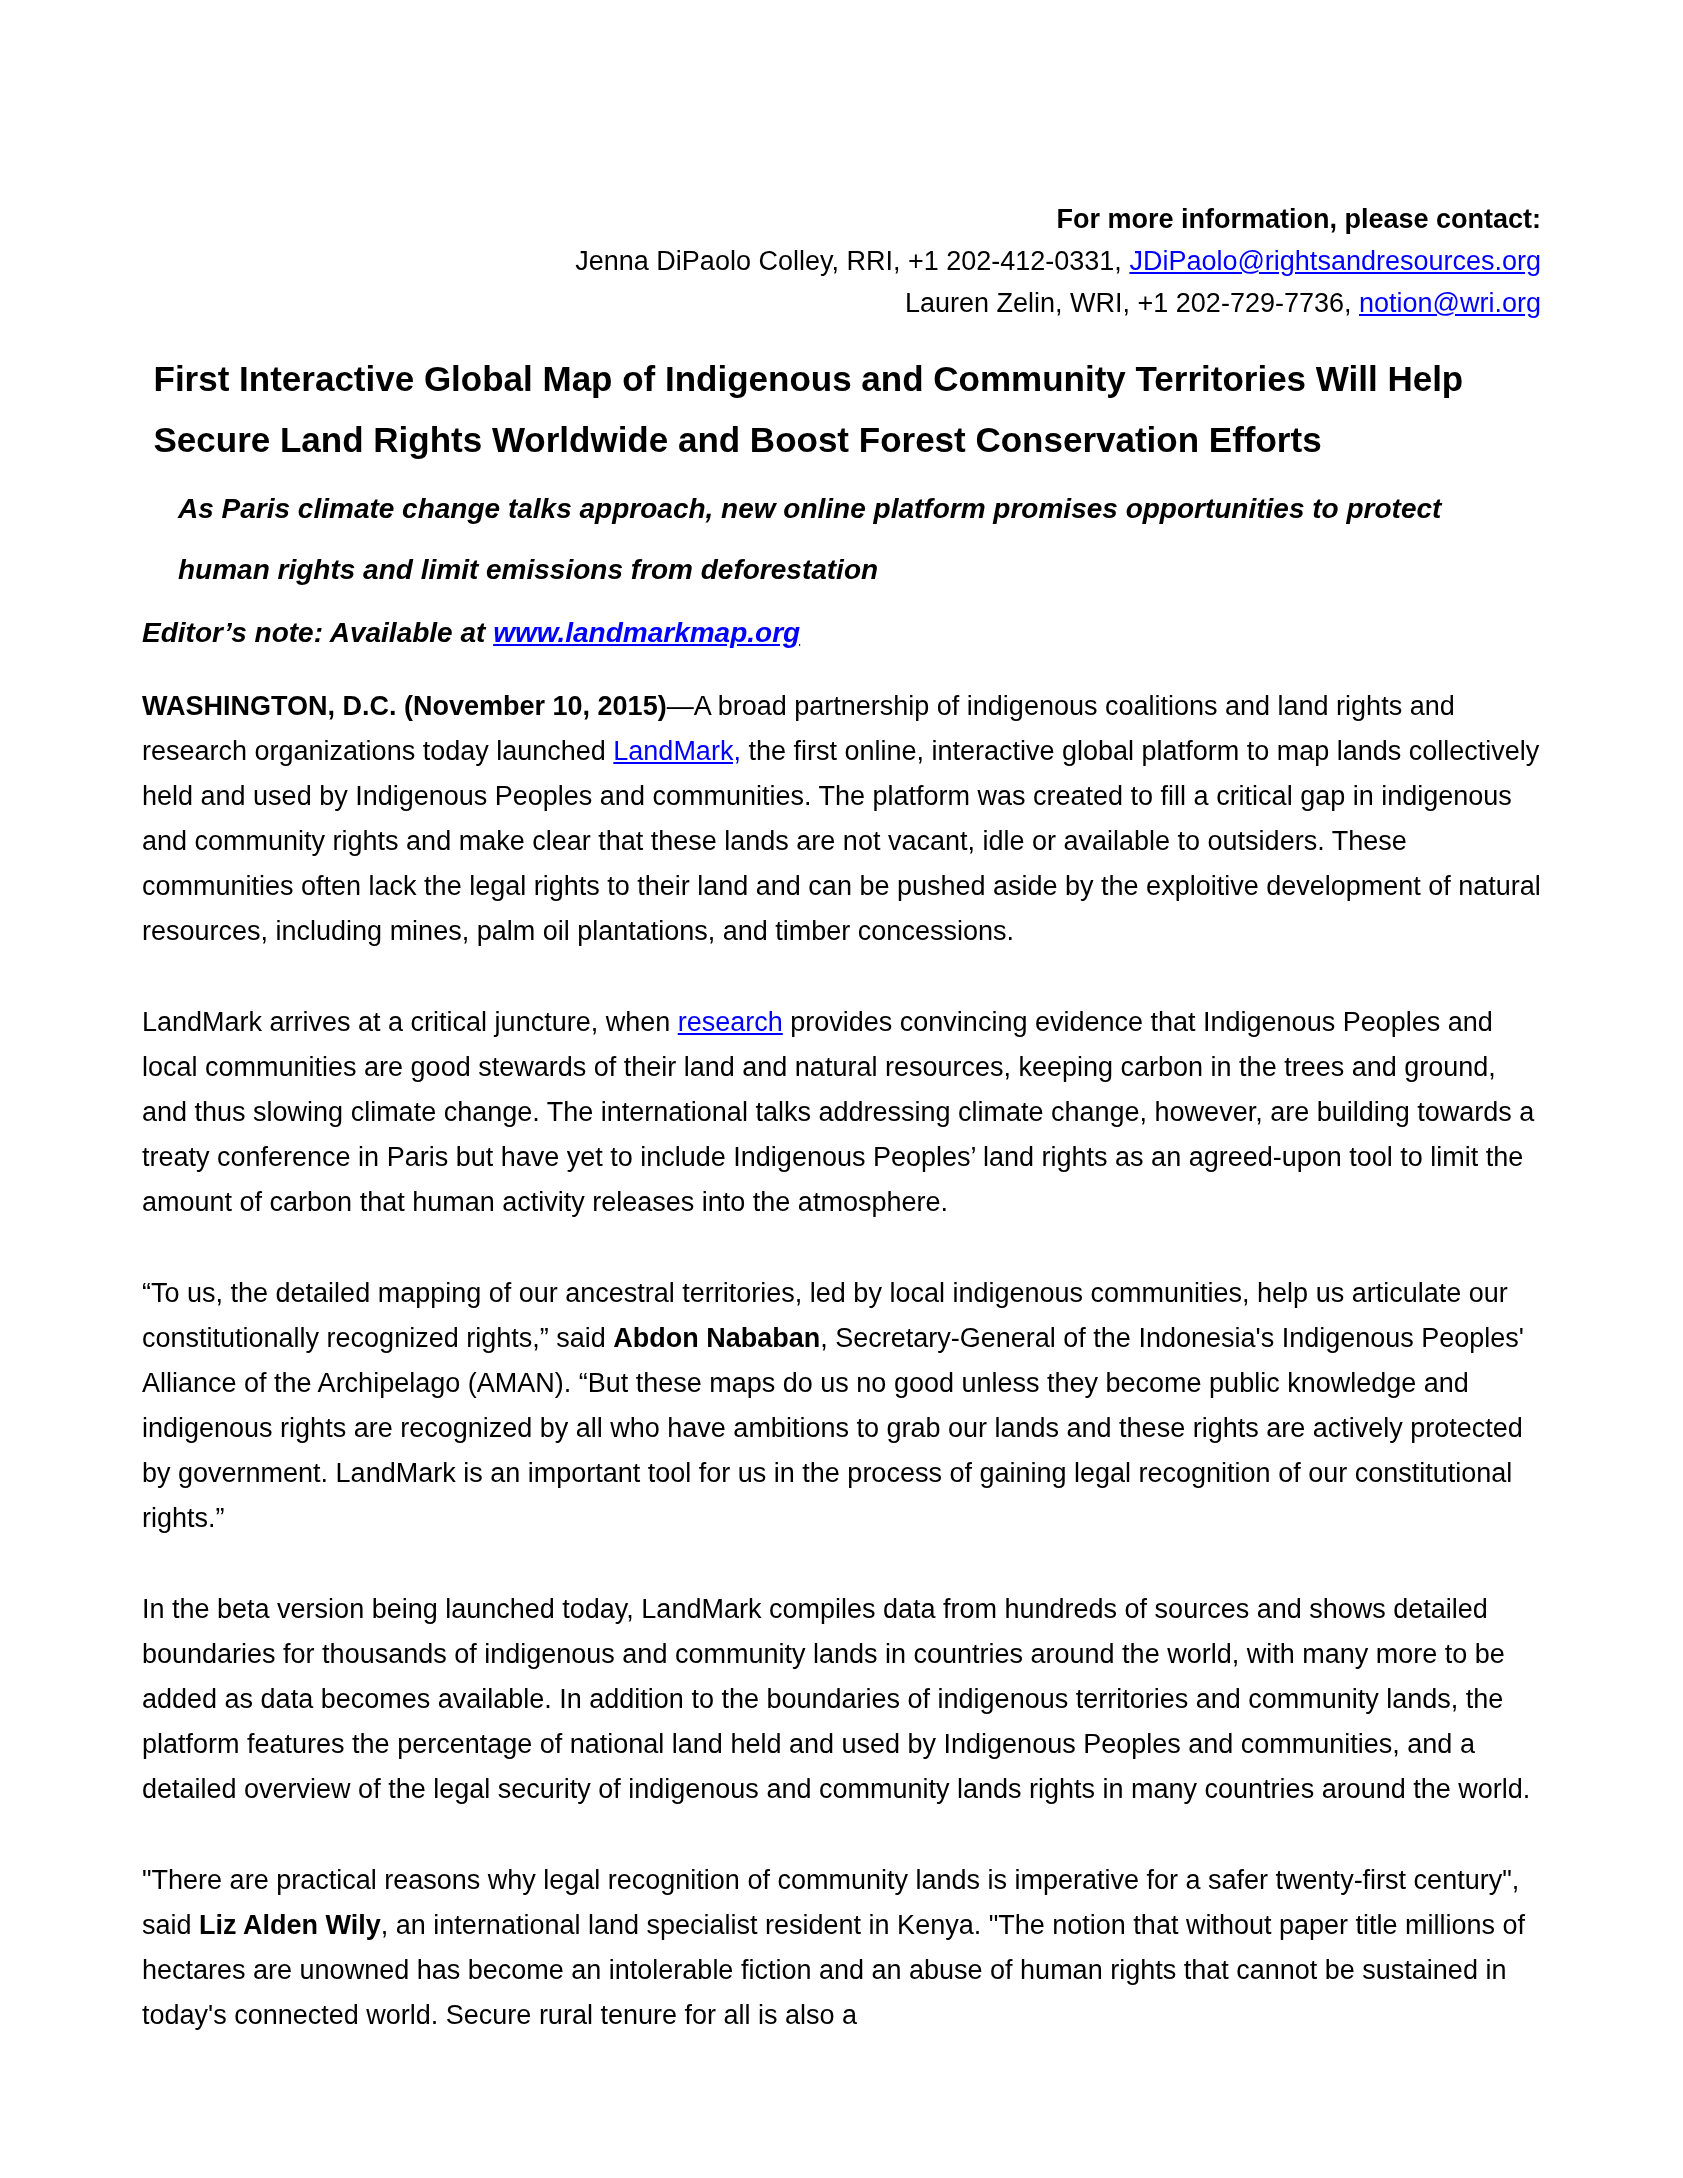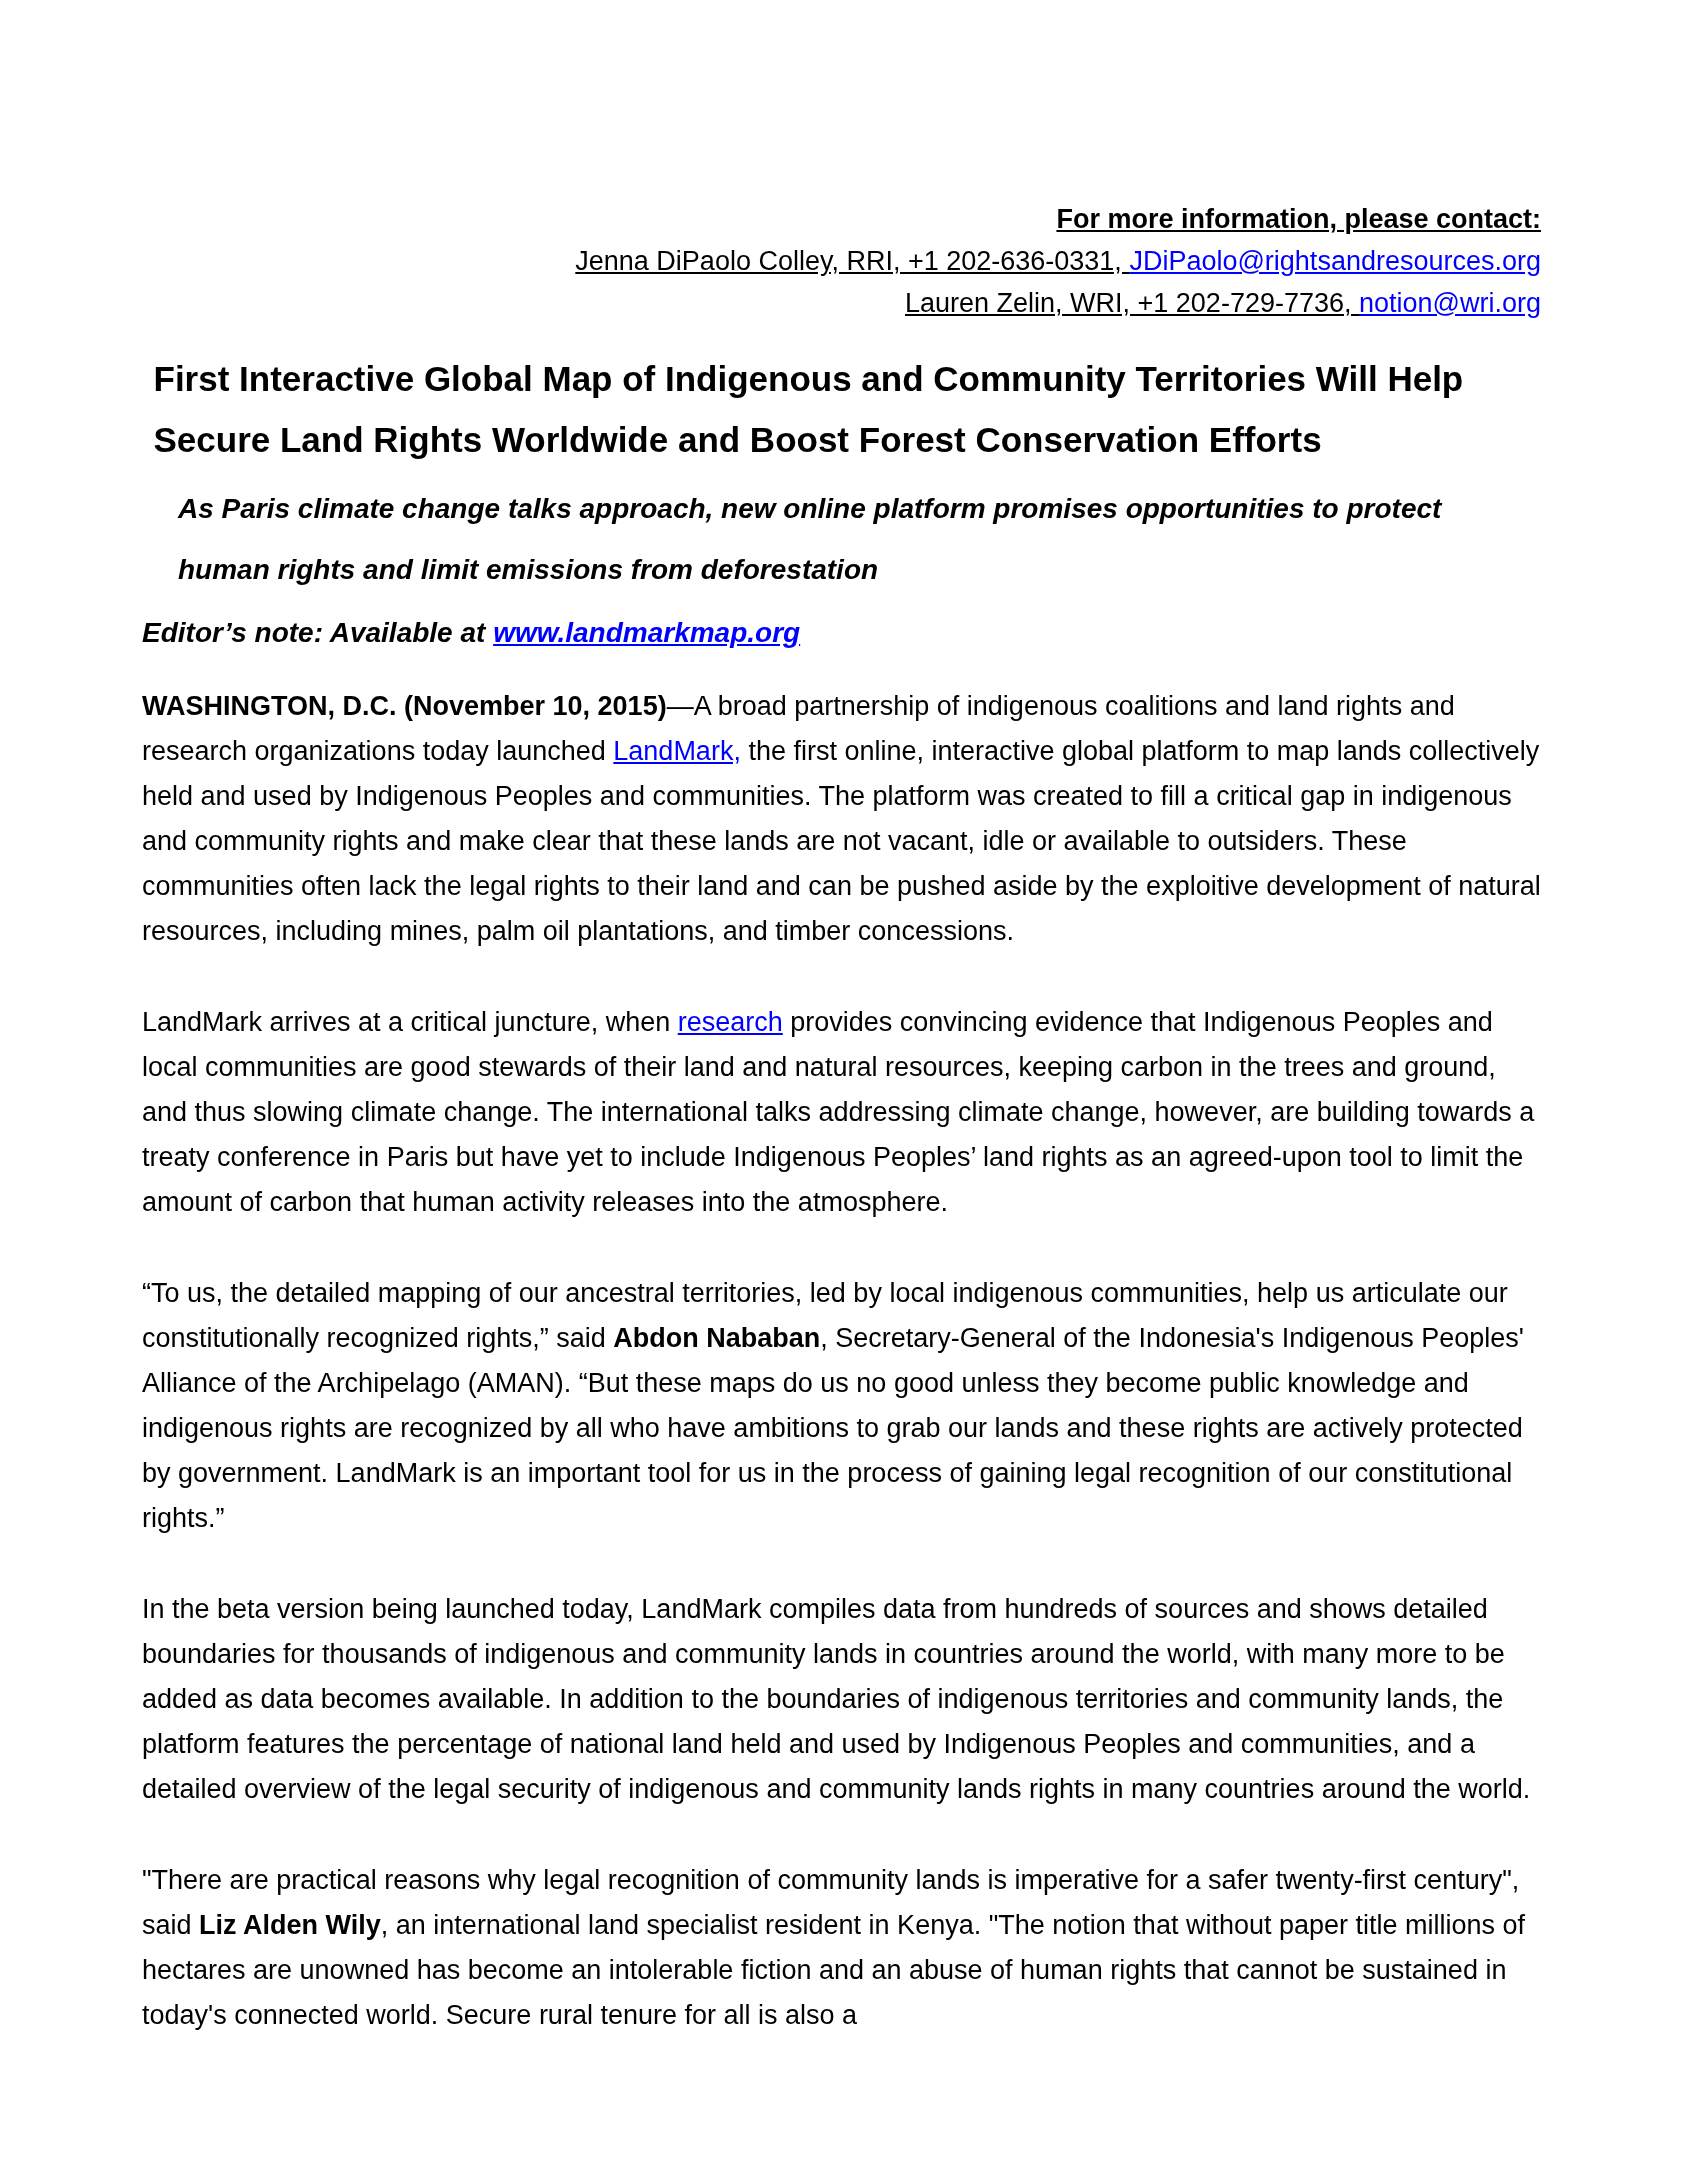--- a/index.html
+++ b/index.html
@@ -19,21 +19,20 @@
     width: 1683px;
     height: 2178px;
     padding: 198px 142px 0 142px;
     overflow: hidden;
   }
   .contact-block {
     text-align: right;
     font-size: 27px;
     line-height: 42px;
     margin-bottom: 24px;
-    text-decoration: underline;
   }
   .contact-heading {
     font-weight: 700;
   }
   .release-line {
     font-size: 27px;
     font-weight: 700;
     color: var(--release-red, #ee1111);
     margin-bottom: 36px;
     line-height: 42px;
@@ -75,21 +74,21 @@
   a.boldlink { font-weight: 400; }
   a.bolditaliclink { font-weight: 700; font-style: italic; }
 </style>
 </head>
 <body>
 
 <div class="page">
 
   <div class="contact-block">
     <div class="contact-heading">For more information, please contact:</div>
-    <div class="contact-line"><span>Jenna DiPaolo Colley, RRI, +1 202-636-0331, </span><a class="link" href="#">JDiPaolo@rightsandresources.org</a></div>
+    <div class="contact-line"><span>Jenna DiPaolo Colley, RRI, +1 202-412-0331, </span><a class="link" href="#">JDiPaolo@rightsandresources.org</a></div>
     <div class="contact-line"><span>Lauren Zelin, WRI, +1 202-729-7736, </span><a class="link" href="#">notion@wri.org</a></div>
   </div>
 
 
   <h1 class="title">First Interactive Global Map of Indigenous and Community Territories Will Help Secure Land Rights Worldwide and Boost Forest Conservation Efforts</h1>
 
   <div class="subtitle">As Paris climate change talks approach, new online platform promises opportunities to protect human rights and limit emissions from deforestation</div>
 
   <div class="editors-note"><span class="bolditalic">Editor’s note: Available at </span><a class="bolditaliclink" href="#">www.landmarkmap.org</a></div>
 

